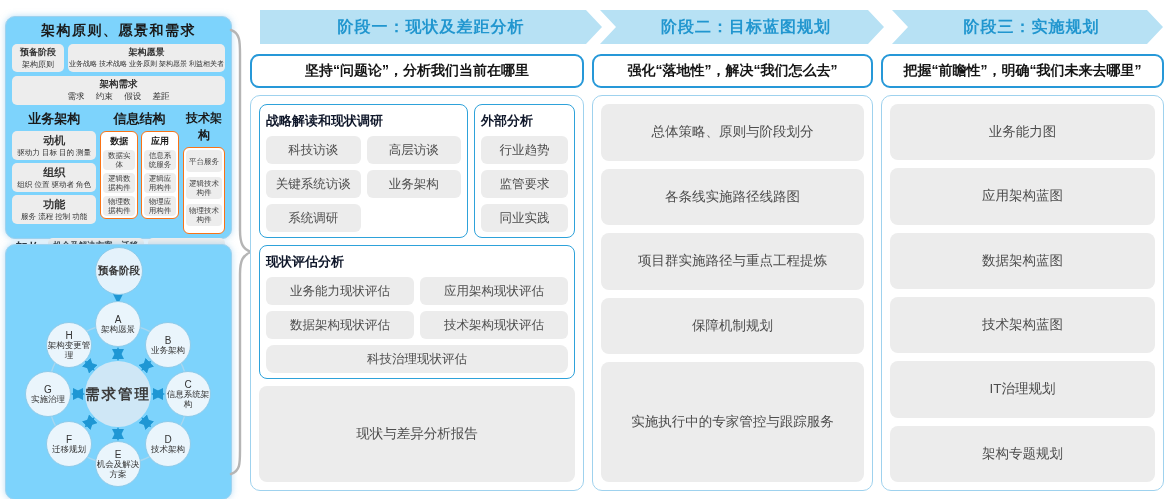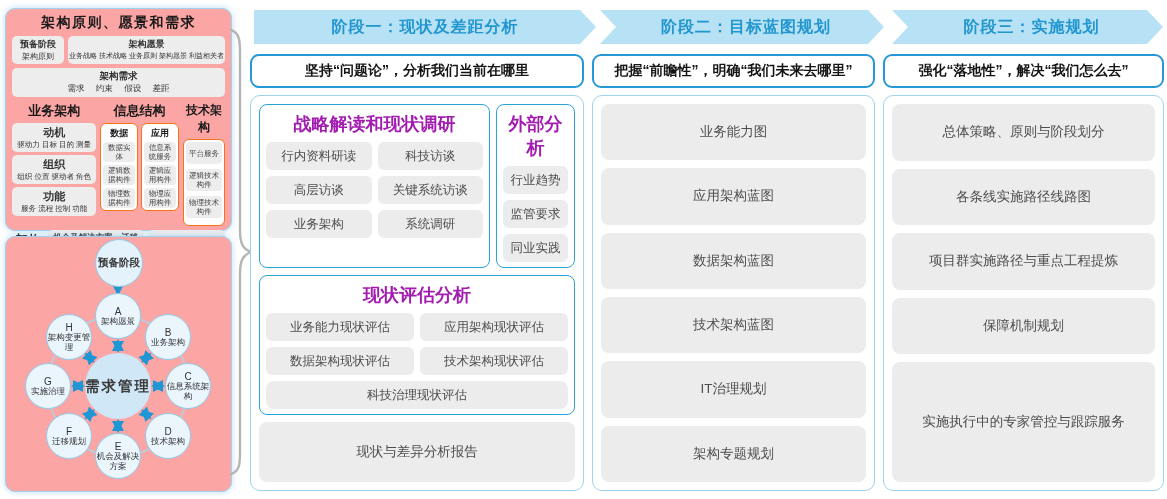--- a/index.html
+++ b/index.html
@@ -1,21 +1,21 @@
 <!DOCTYPE html>
 <html><head>
 <meta charset="utf-8">
 <style>
   * { box-sizing: border-box; margin: 0; padding: 0; }
   body { background: #fff; font-family: "Liberation Sans", sans-serif; }
   .stage { position: relative; width: 1167px; height: 499px; background: #fff; overflow: hidden; }
 
   
-  .panel { position: absolute; background: #fca5a5; border: 1.5px solid #9fd2ee; border-radius: 10px;
-           box-shadow: 0 0 6px rgba(120,190,235,.5); }
+  .panel { position: absolute; background: #7dd3fc; border: 1.5px solid #9fd2ee; border-radius: 10px;
+           box-shadow: 0 0 6px rgba(120,190,235,.5); margin-top: 8px; }
   .left-top { left: 5px; top: 8px; width: 227px; height: 223px; padding: 5px 6px; }
   .left-bottom { left: 5px; top: 236px; width: 227px; height: 256px; }
 
   .lt-title { font-size: 14px; font-weight: bold; color: #1a1a1a; text-align: center;
               letter-spacing: 1.5px; margin-bottom: 4px; }
   .gbox { background: #ededed; border-radius: 5px; text-align: center; color: #333; }
   .gbox b { display: block; }
   .row1 { display: flex; gap: 4px; margin-bottom: 4px; }
   .prep-box { width: 52px; padding: 2px 1px; font-size: 8px; }
   .prep-box b { font-size: 9px; }
@@ -62,42 +62,42 @@
   .adm-center { left: 79px; top: 116px; width: 66px; height: 66px; background: #cfe7f6; border: none;
                 font-size: 14.5px; font-weight: bold; color: #3a3a3a; letter-spacing: 2px; line-height: 1.3; }
 
   
   .brace { position: absolute; left: 222px; top: 0; }
 
   
   .band { position: absolute; top: 10px; height: 34px; background: #b7e1f4;
           display: flex; align-items: center; justify-content: center;
           font-size: 16px; font-weight: bold; color: #2196cf; letter-spacing: 1px; }
-  .seg1 { left: 254px; width: 342px;
+  .seg1 { left: 260px; width: 342px;
           clip-path: polygon(0 0, calc(100% - 16px) 0, 100% 50%, calc(100% - 16px) 100%, 0 100%); }
   .seg2 { left: 600px; width: 284px; padding-left: 8px;
           clip-path: polygon(0 0, calc(100% - 16px) 0, 100% 50%, calc(100% - 16px) 100%, 0 100%, 16px 50%); }
   .seg3 { left: 892px; width: 271px; padding-left: 8px;
           clip-path: polygon(0 0, calc(100% - 16px) 0, 100% 50%, calc(100% - 16px) 100%, 0 100%, 16px 50%); }
 
   
   .cols { position: absolute; left: 250px; top: 54px; display: flex; gap: 8px; }
   .pcol { display: flex; flex-direction: column; }
   .pcol1 { width: 334px; } .pcol2 { width: 283px; } .pcol3 { width: 281px; }
   .subtitle { height: 34px; border: 2px solid #2698d8; border-radius: 9px; background: #fff;
               display: flex; align-items: center; justify-content: center;
               font-size: 14px; font-weight: bold; color: #151515; margin-bottom: 7px; }
   .ppanel { height: 396px; border: 1.5px solid #9fd2ee; border-radius: 10px; background: #fff; padding: 8px; }
 
   .phase1 { display: flex; flex-direction: column; }
   .prow { display: flex; gap: 6px; margin-bottom: 7px; }
   .group { border: 1.5px solid #2ea2da; border-radius: 8px; padding: 5px 6px; background: #fff; }
   .g1 { flex: 1; }
-  .g2 { width: 79px; display: flex; flex-direction: column; }
-  .gtitle { font-size: 18px; font-weight: bold; color: #a21caf; text-align: center; margin: 2px 0 6px; }
+  .g2 { width: 101px; display: flex; flex-direction: column; }
+  .gtitle { font-size: 13px; font-weight: bold; color: #0f172a; margin: 2px 0 6px; }
   .grid2 { display: grid; grid-template-columns: 1fr 1fr; gap: 6px; }
   .pitem { background: #ececec; border-radius: 6px; min-height: 28px; padding: 2px;
            display: flex; align-items: center; justify-content: center;
            font-size: 12.5px; color: #4d4d4d; text-align: center; }
   .g2 .pitem { margin-bottom: 6px; }
   .g2 .pitem:last-child { margin-bottom: 0; text-align: right; }
   .span2 { grid-column: 1 / -1; border-radius: 8px; }
   .g3 { margin-bottom: 7px; }
   .bigbox { flex: 1; background: #ececec; border-radius: 8px; display: flex; align-items: center;
             justify-content: center; font-size: 13.5px; color: #4d4d4d; }
@@ -260,21 +260,20 @@
 
   <div class="cols">
 
     <div class="pcol pcol1">
       <div class="subtitle">坚持“问题论”，分析我们当前在哪里</div>
       <div class="ppanel phase1">
         <div class="prow">
           <div class="group g1">
             <div class="gtitle">战略解读和现状调研</div>
             <div class="grid2">
-              <div class="pitem">行内资料研读</div>
               <div class="pitem">科技访谈</div>
               <div class="pitem">高层访谈</div>
               <div class="pitem">关键系统访谈</div>
               <div class="pitem">业务架构</div>
               <div class="pitem">系统调研</div>
             </div>
           </div>
           <div class="group g2">
             <div class="gtitle">外部分析</div>
             <div class="pitem">行业趋势</div>
@@ -286,40 +285,40 @@
           <div class="gtitle">现状评估分析</div>
           <div class="grid2">
             <div class="pitem">业务能力现状评估</div>
             <div class="pitem">应用架构现状评估</div>
             <div class="pitem">数据架构现状评估</div>
             <div class="pitem">技术架构现状评估</div>
             <div class="pitem span2">科技治理现状评估</div>
           </div>
         </div>
         <div class="bigbox">现状与差异分析报告</div>
+      </div>
+    </div>
+
+    <div class="pcol pcol3">
+      <div class="subtitle">强化“落地性”，解决“我们怎么去”</div>
+      <div class="ppanel stack">
+        <div class="sitem">总体策略、原则与阶段划分</div>
+        <div class="sitem">各条线实施路径线路图</div>
+        <div class="sitem">项目群实施路径与重点工程提炼</div>
+        <div class="sitem">保障机制规划</div>
+        <div class="sitem tall">实施执行中的专家管控与跟踪服务</div>
       </div>
     </div>
 
     <div class="pcol pcol2">
       <div class="subtitle">把握“前瞻性”，明确“我们未来去哪里”</div>
       <div class="ppanel stack">
         <div class="sitem">业务能力图</div>
         <div class="sitem">应用架构蓝图</div>
         <div class="sitem">数据架构蓝图</div>
         <div class="sitem">技术架构蓝图</div>
         <div class="sitem">IT治理规划</div>
         <div class="sitem">架构专题规划</div>
       </div>
     </div>
-
-    <div class="pcol pcol3">
-      <div class="subtitle">强化“落地性”，解决“我们怎么去”</div>
-      <div class="ppanel stack">
-        <div class="sitem">总体策略、原则与阶段划分</div>
-        <div class="sitem">各条线实施路径线路图</div>
-        <div class="sitem">项目群实施路径与重点工程提炼</div>
-        <div class="sitem">保障机制规划</div>
-        <div class="sitem tall">实施执行中的专家管控与跟踪服务</div>
-      </div>
-    </div>
   </div>
 
 </div>
 
 </body></html>

